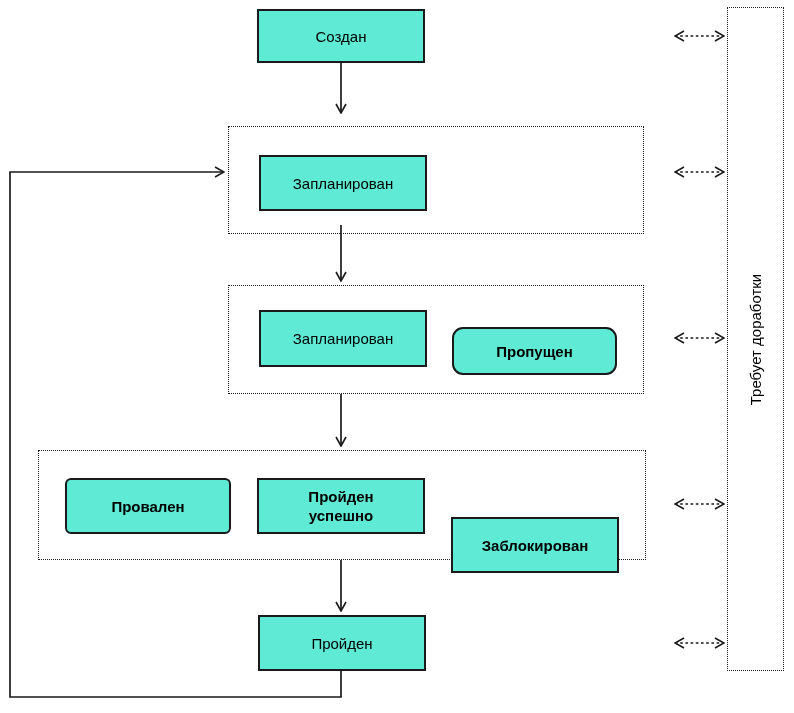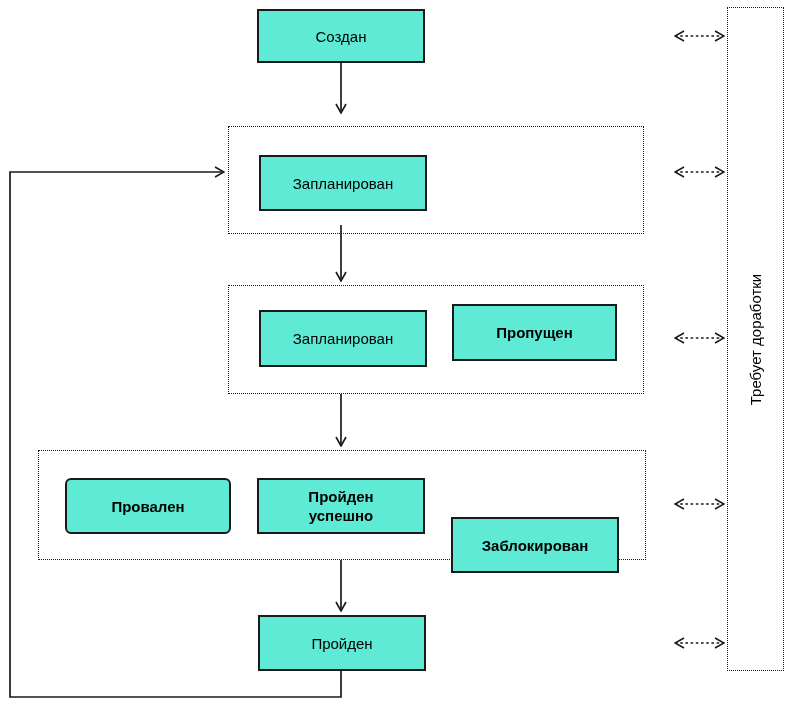--- a/index.html
+++ b/index.html
@@ -43,21 +43,21 @@
     position:absolute;left:0;top:0;width:794px;height:713px;
     pointer-events:none;
   }
   
   #n-created   {left:257px;top:9px;  width:168px;height:54px;}
   #g-planned   {left:228px;top:126px;width:416px;height:108px;}
   #n-planned   {left:30px; top:28px; width:168px;height:56px;position:absolute;}
   #n-notexec   {left:223px;top:28px; width:165px;height:56px;position:absolute;}
   #g-exec      {left:228px;top:285px;width:416px;height:109px;}
   #n-inprog    {left:30px; top:24px; width:168px;height:57px;position:absolute;}
-  #n-skipped   {left:223px;top:18px; width:165px;height:57px;position:absolute;}
+  #n-skipped   {left:223px;top:41px; width:165px;height:48px;position:absolute;border-radius:11px;}
   #g-result    {left:38px; top:450px;width:608px;height:110px;}
   #n-failed    {left:26px; top:27px; width:166px;height:56px;position:absolute;border-radius:6px;}
   #n-passed    {left:218px;top:27px; width:168px;height:56px;position:absolute;}
   #n-blocked   {left:412px;top:27px; width:168px;height:56px;position:absolute;margin-top:39px;}
   #n-closed    {left:258px;top:615px;width:168px;height:56px;}
   #p-rework    {left:727px;top:7px;  width:57px; height:664px;}
 </style>
 </head>
 <body>
 

